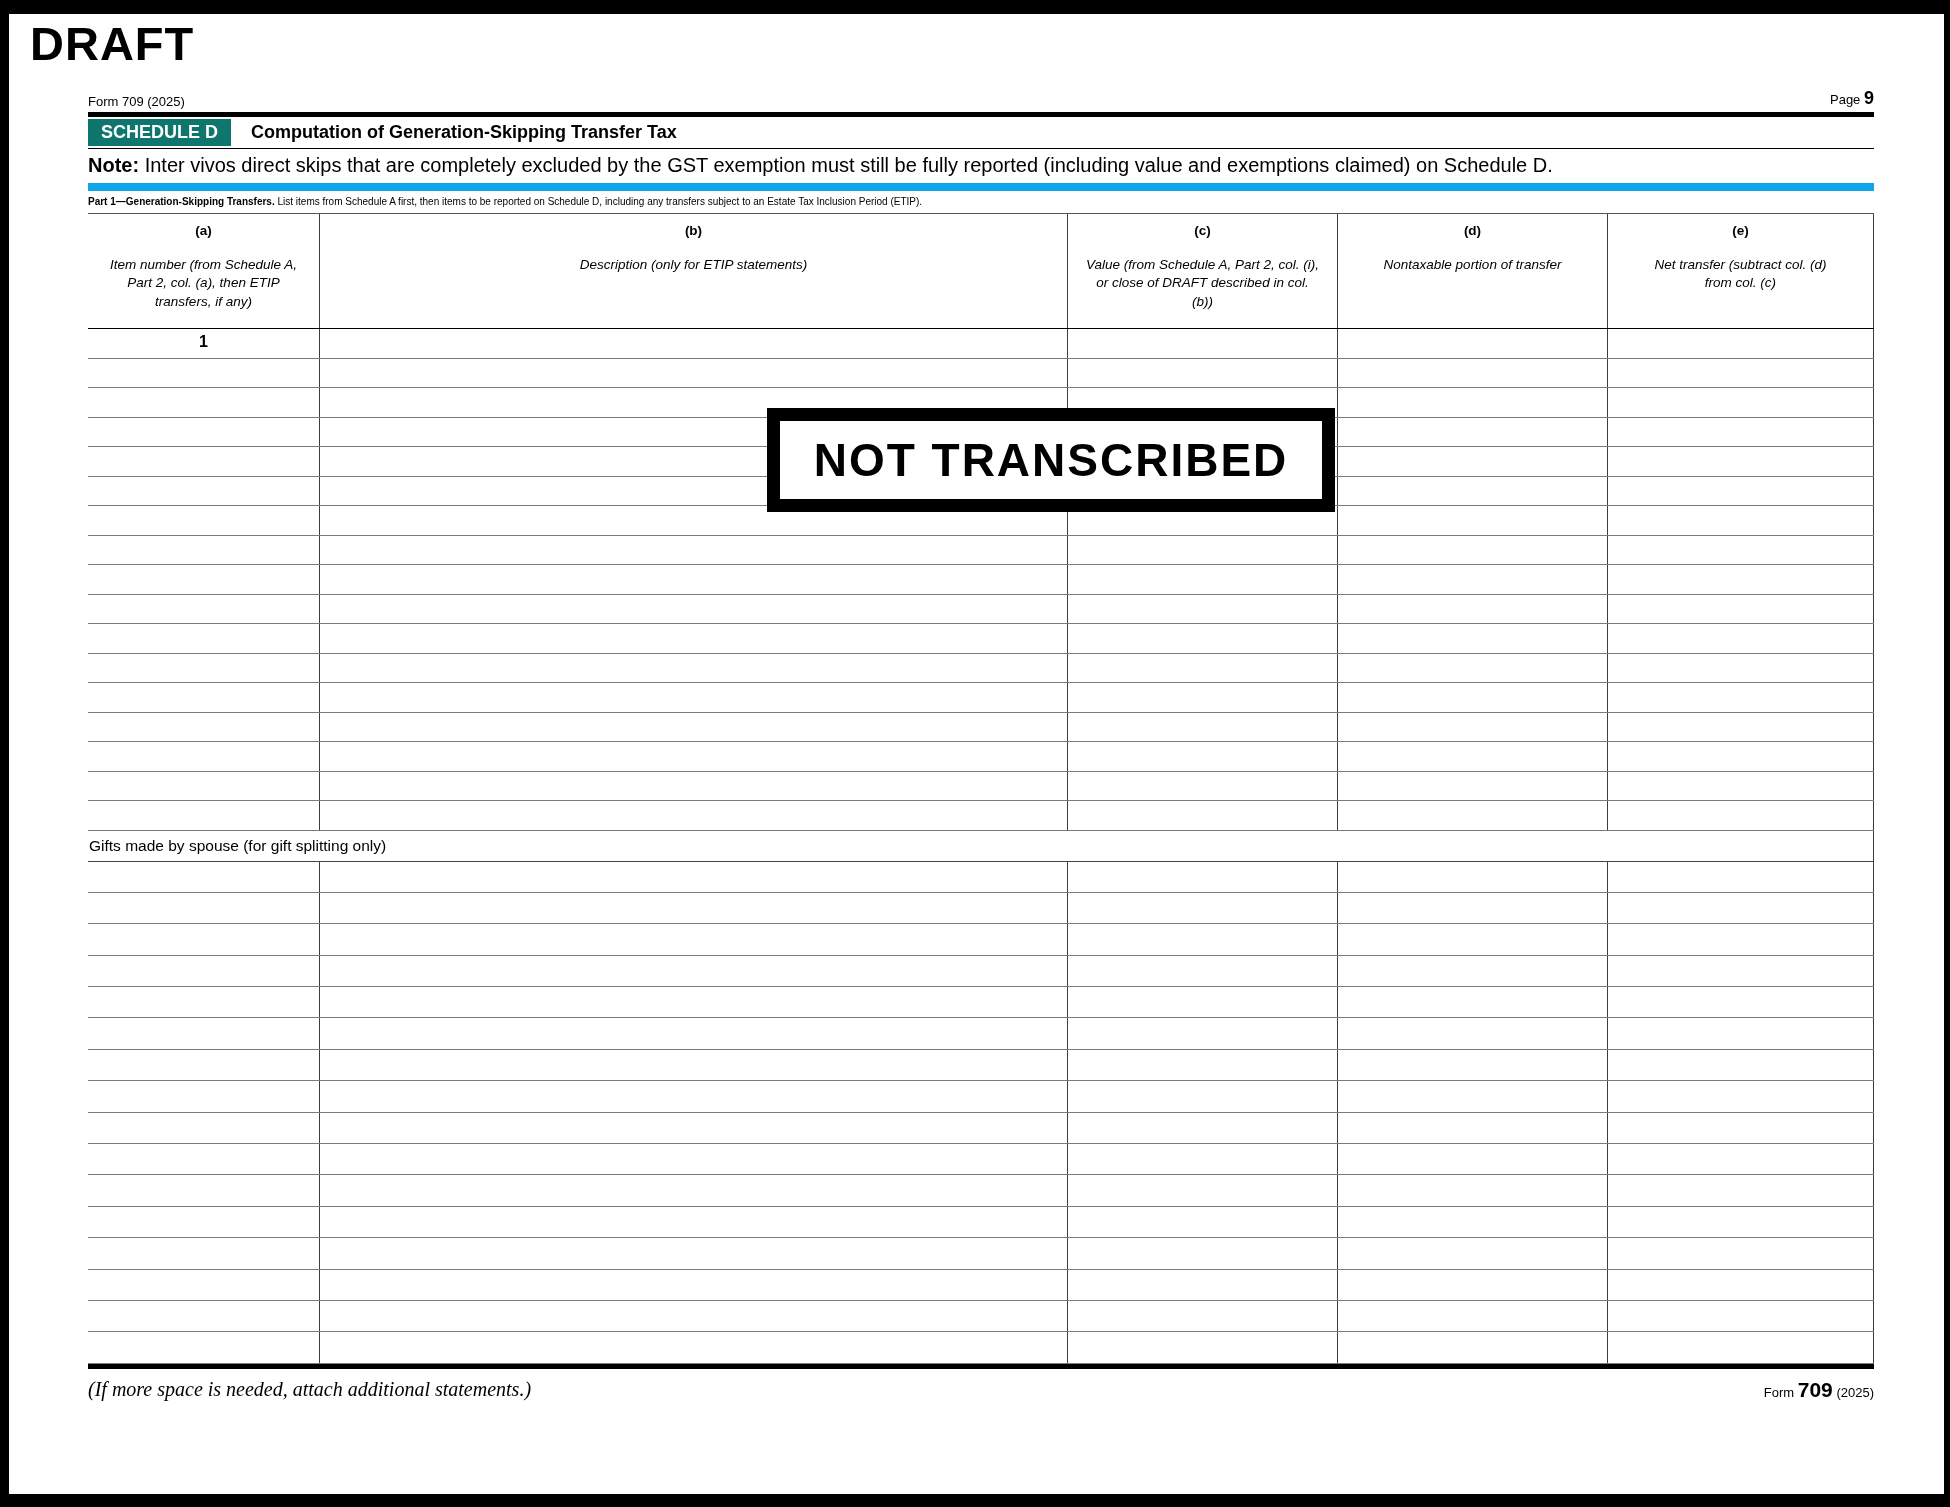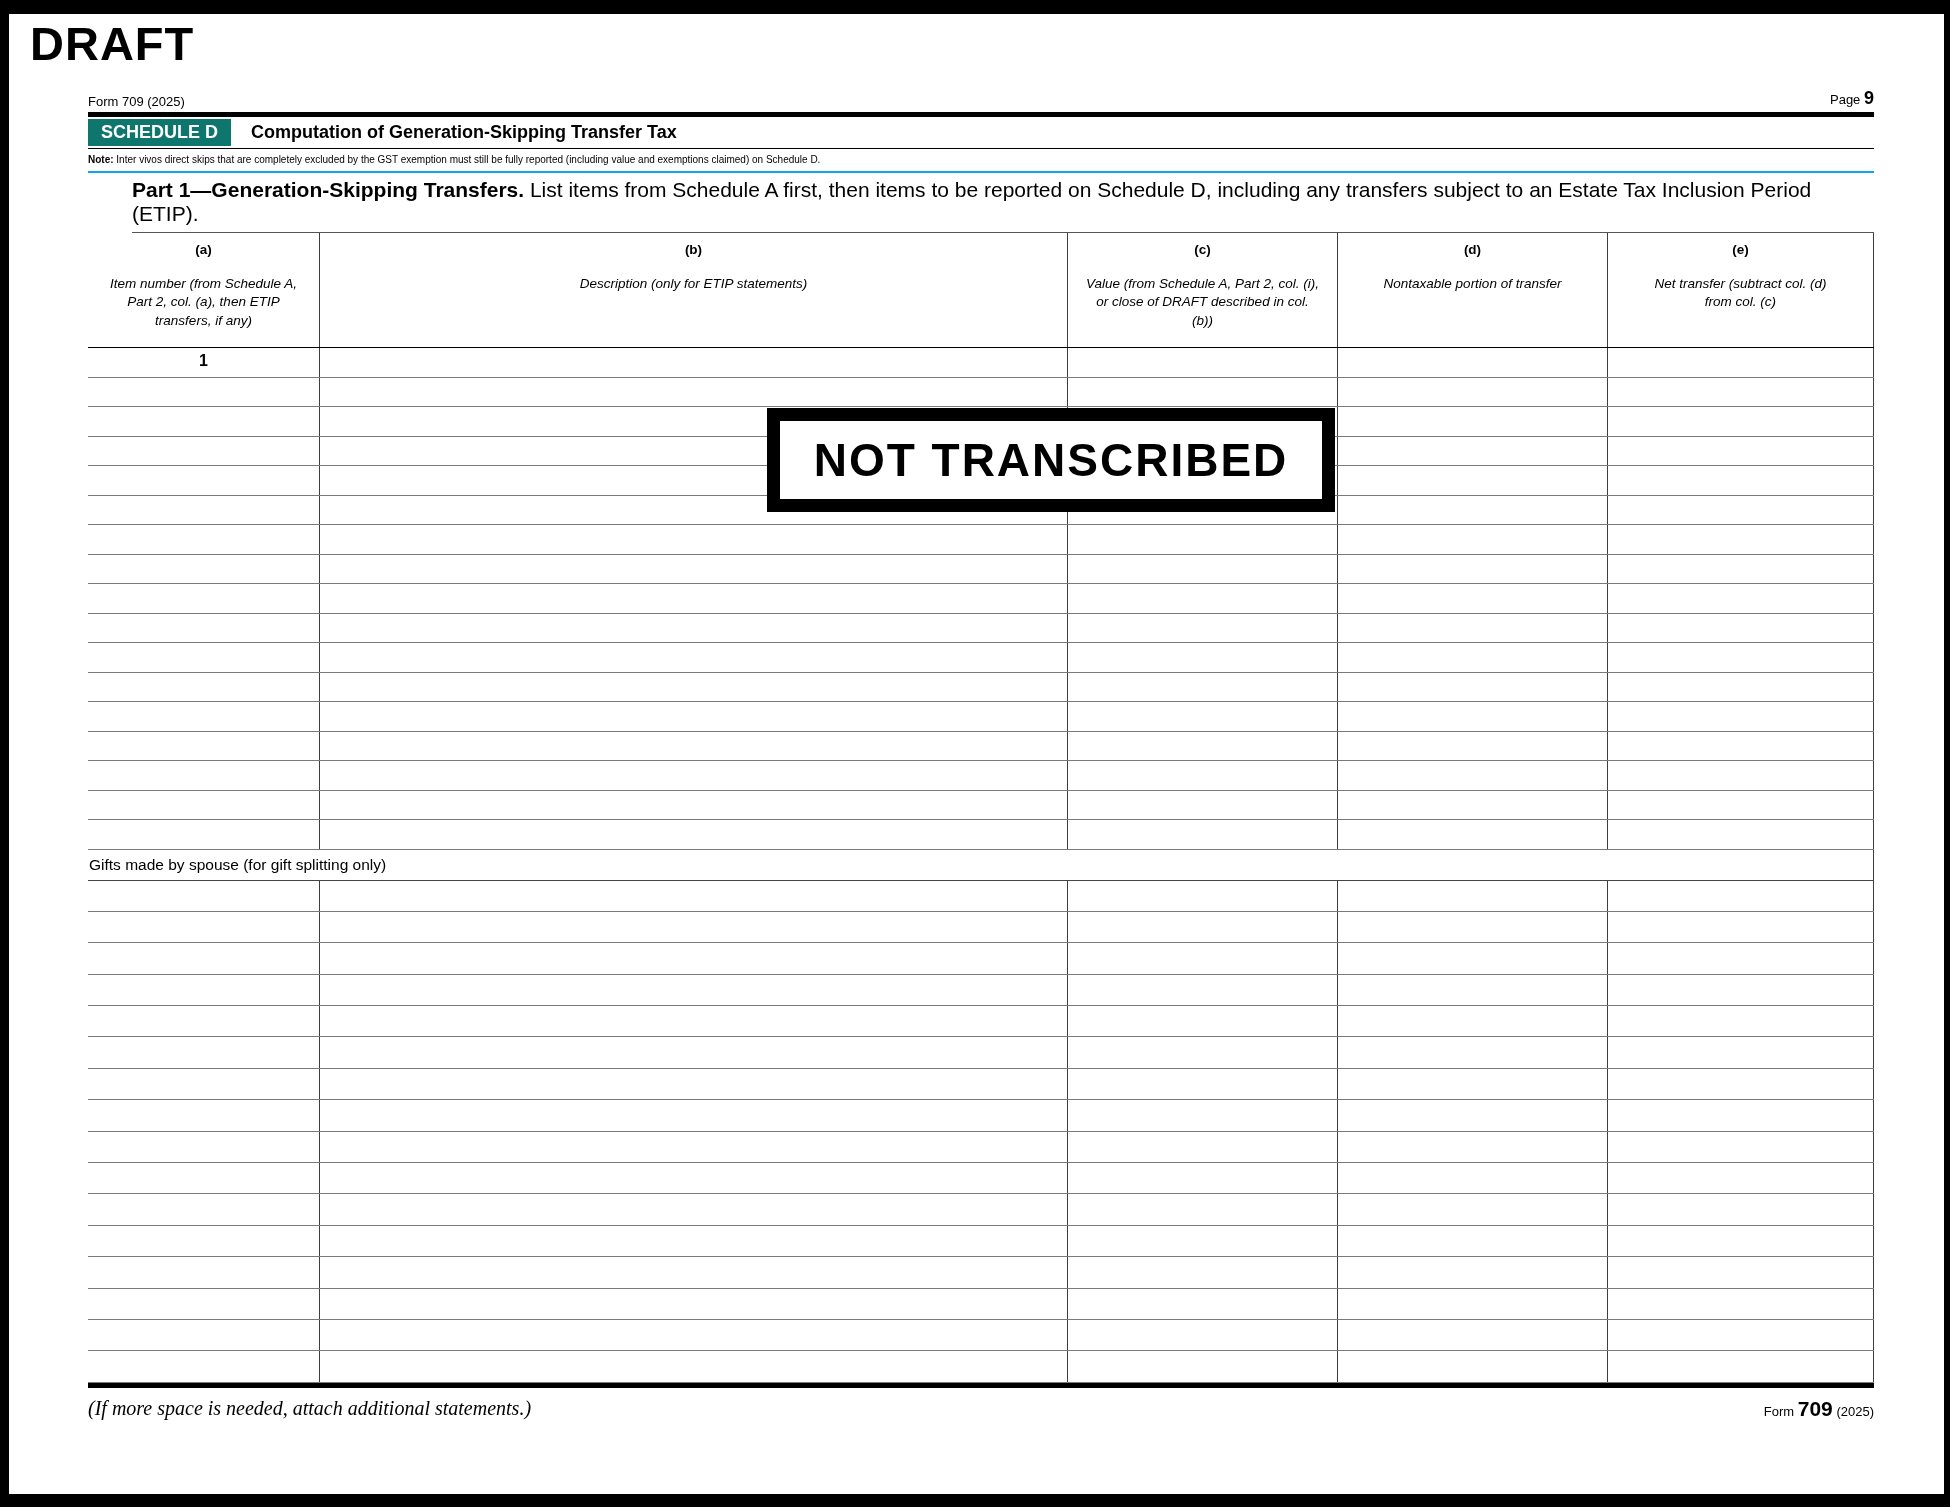--- a/index.html
+++ b/index.html
@@ -19,22 +19,22 @@
   .meta-row { display: flex; justify-content: space-between; align-items: flex-end; height: 24px; font-size: 13px; padding-bottom: 3px; }
   .page-ref { font-size: 13px; }
   .page-ref b { font-size: 18px; }
 
   .rule-thick { border-top: 5px solid #000; }
 
   .schedule-row { display: flex; align-items: center; height: 32px; border-bottom: 1px solid #000; }
   .badge { background: #0f766e; color: #fff; font-weight: bold; font-size: 18px; padding: 4px 13px 5px 13px; line-height: 1; }
   .sched-title { font-weight: bold; font-size: 18px; margin-left: 20px; }
 
-  .note-row  { font-size: 10px; padding: 5px 0 6px 0; border-bottom: 2px solid #0ea5e9; }
-  .part1-row { font-size: 21px; padding: 5px 0 6px 0; border-bottom: 1px solid #555; margin-left: 44px; }
+  .note-row  { font-size: 20px; padding: 5px 0 6px 0; border-bottom: 8px solid #0ea5e9; }
+  .part1-row { font-size: 10px; padding: 5px 0 6px 0; border-bottom: 1px solid #555; }
 
   .gst-table { border-bottom: 5px solid #000; }
   .trow { display: flex; border-bottom: 1px solid #7a7a7a; }
   .tcell { border-right: 1px solid #3d3d3d; height: 100%; }
   .ca { width: 232px; } .cb { width: 748px; } .cc { width: 270px; } .cd { width: 270px; } .ce { width: 266px; }
 
   .thead { height: 115px; border-bottom: 1px solid #000; }
   .hcell { text-align: center; padding-top: 8px; font-size: 13.5px; line-height: 1.35; }
   .hletter { font-weight: bold; }
   .hdesc { margin: 16px auto; font-style: italic; }

